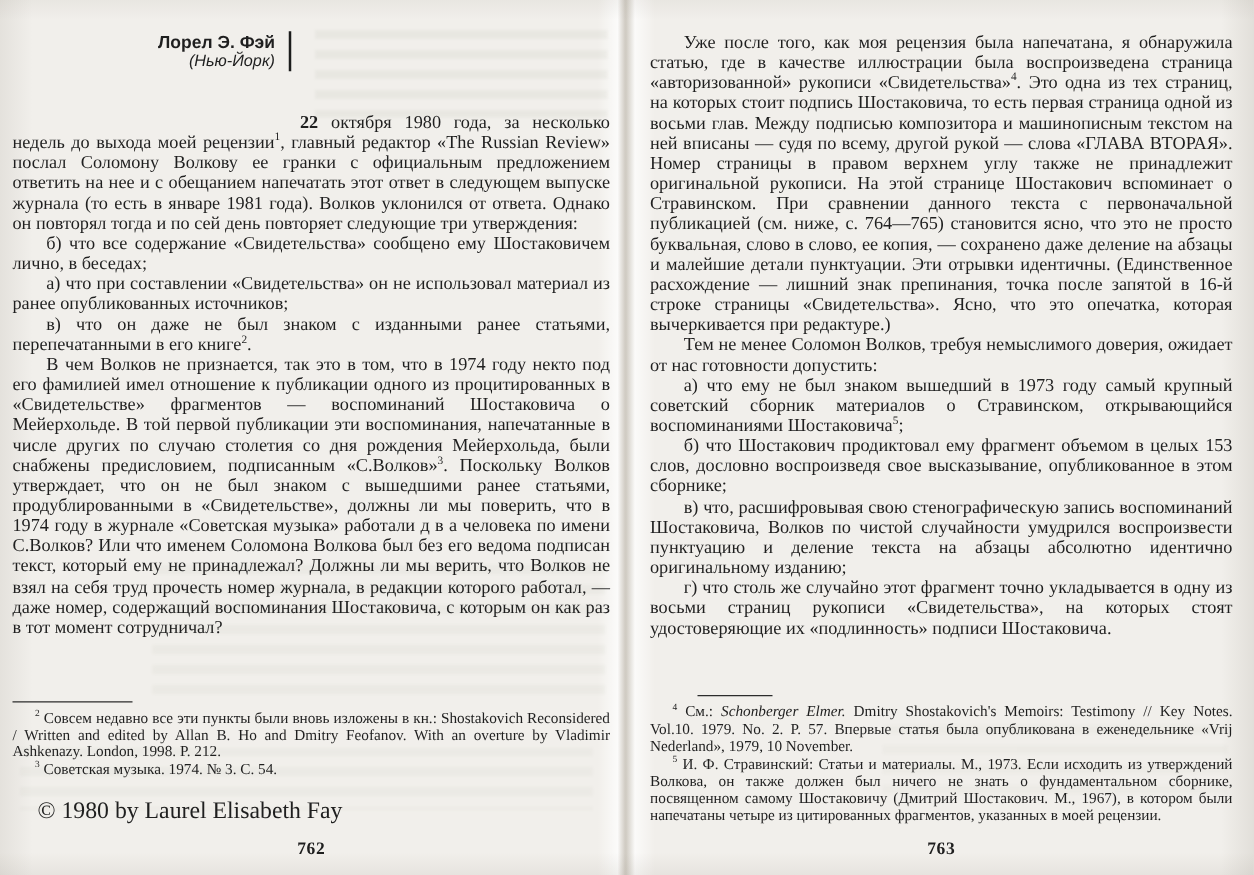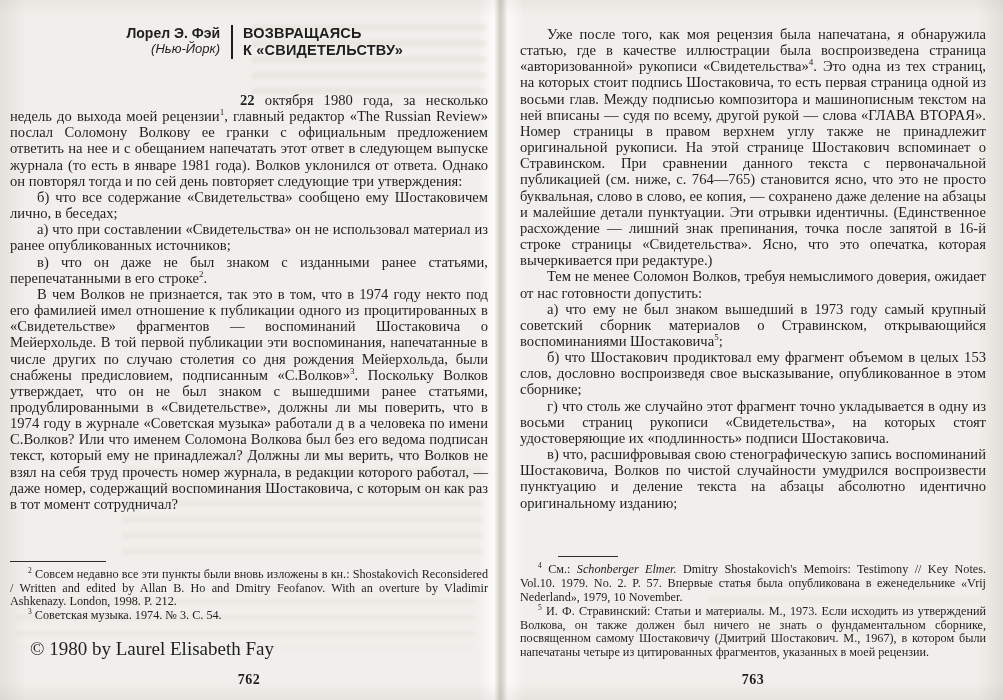--- a/index.html
+++ b/index.html
@@ -85,31 +85,27 @@
   <div class="ghost g4"></div>
 
   <div class="page page-left">
 
     <div class="article-header">
       <div class="author-block">
         <div class="author-name">Лорел Э. Фэй</div>
         <div class="author-place">(Нью-Йорк)</div>
       </div>
       <div class="header-divider"></div>
-      <div class="title-block">
-        <div>ВОЗВРАЩАЯСЬ</div>
-        <div>К «СВИДЕТЕЛЬСТВУ»</div>
-      </div>
     </div>
 
     <div class="body-text">
         <p class="para first"><span class="bold">22</span><span> октября 1980 года, за несколько недель до выхода моей рецензии</span><span class="sup">1</span><span>, главный редактор «The Russian Review» послал Соломону Волкову ее гранки с официальным предложением ответить на нее и с обещанием напечатать этот ответ в следующем выпуске журнала (то есть в январе 1981 года). Волков уклонился от ответа. Однако он повторял тогда и по сей день повторяет следующие три утверждения:</span></p>
         <p class="para"><span>б) что все содержание «Свидетельства» сообщено ему Шостаковичем лично, в беседах;</span></p>
         <p class="para"><span>а) что при составлении «Свидетельства» он не использовал материал из ранее опубликованных источников;</span></p>
-        <p class="para"><span>в) что он даже не был знаком с изданными ранее статьями, перепечатанными в его строке</span><span class="sup">2</span><span>.</span></p>
+        <p class="para"><span>в) что он даже не был знаком с изданными ранее статьями, перепечатанными в его книге</span><span class="sup">2</span><span>.</span></p>
         <p class="para"><span>В чем Волков не признается, так это в том, что в 1974 году некто под его фамилией имел отношение к публикации одного из процитированных в «Свидетельстве» фрагментов — воспоминаний Шостаковича о Мейерхольде. В той первой публикации эти воспоминания, напечатанные в числе других по случаю столетия со дня рождения Мейерхольда, были снабжены предисловием, подписанным «С.Волков»</span><span class="sup">3</span><span>. Поскольку Волков утверждает, что он не был знаком с вышедшими ранее статьями, продублированными в «Свидетельстве», должны ли мы поверить, что в 1974 году в журнале «Советская музыка» работали  д в а  человека по имени С.Волков? Или что именем Соломона Волкова был без его ведома подписан текст, который ему не принадлежал? Должны ли мы верить, что Волков не взял на себя труд прочесть номер журнала, в редакции которого работал, — даже номер, содержащий воспоминания Шостаковича, с которым он как раз в тот момент сотрудничал?</span></p>
       </div>
 
     <div class="spacer"></div>
 
     <hr class="fn-rule">
 
     <div class="footnotes">
         <p class="fnp"><span class="sup">2</span><span> Совсем недавно все эти пункты были вновь изложены в кн.: Shostakovich Reconsidered / Written and edited by Allan B. Ho and Dmitry Feofanov. With an overture by Vladimir Ashkenazy. London, 1998. P. 212.</span></p>
         <p class="fnp"><span class="sup">3</span><span> Советская музыка. 1974. № 3. С. 54.</span></p>
@@ -120,22 +116,22 @@
     <div class="page-number">762</div>
   </div>
 
   <div class="page page-right">
 
     <div class="body-text">
         <p class="para"><span>Уже после того, как моя рецензия была напечатана, я обнаружила статью, где в качестве иллюстрации была воспроизведена страница «авторизованной» рукописи «Свидетельства»</span><span class="sup">4</span><span>. Это одна из тех страниц, на которых стоит подпись Шостаковича, то есть первая страница одной из восьми глав. Между подписью композитора и машинописным текстом на ней вписаны — судя по всему, другой рукой — слова «ГЛАВА ВТОРАЯ». Номер страницы в правом верхнем углу также не принадлежит оригинальной рукописи. На этой странице Шостакович вспоминает о Стравинском. При сравнении данного текста с первоначальной публикацией (см. ниже, с. 764—765) становится ясно, что это не просто буквальная, слово в слово, ее копия, — сохранено даже деление на абзацы и малейшие детали пунктуации. Эти отрывки идентичны. (Единственное расхождение — лишний знак препинания, точка после запятой в 16-й строке страницы «Свидетельства». Ясно, что это опечатка, которая вычеркивается при редактуре.)</span></p>
         <p class="para"><span>Тем не менее Соломон Волков, требуя немыслимого доверия, ожидает от нас готовности допустить:</span></p>
         <p class="para"><span>а) что ему не был знаком вышедший в 1973 году самый крупный советский сборник материалов о Стравинском, открывающийся воспоминаниями Шостаковича</span><span class="sup">5</span><span>;</span></p>
         <p class="para"><span>б) что Шостакович продиктовал ему фрагмент объемом в целых 153 слов, дословно воспроизведя свое высказывание, опубликованное в этом сборнике;</span></p>
+        <p class="para"><span>в) что, расшифровывая свою стенографическую запись воспоминаний Шостаковича, Волков по чистой случайности умудрился воспроизвести  пунктуацию и деление текста на абзацы абсолютно идентично оригинальному изданию;</span></p>
         <p class="para"><span>г) что столь же случайно этот фрагмент точно укладывается в одну из восьми страниц рукописи «Свидетельства», на которых стоят удостоверяющие их «подлинность» подписи Шостаковича.</span></p>
-        <p class="para"><span>в) что, расшифровывая свою стенографическую запись воспоминаний Шостаковича, Волков по чистой случайности умудрился воспроизвести  пунктуацию и деление текста на абзацы абсолютно идентично оригинальному изданию;</span></p>
       </div>
 
     <div class="spacer"></div>
 
     <hr class="fn-rule">
 
     <div class="footnotes">
         <p class="fnp"><span class="sup">4</span><span> См.: </span><span class="italic">Schonberger Elmer.</span><span> Dmitry Shostakovich's Memoirs: Testimony // Key Notes. Vol.10. 1979. No. 2. P. 57. Впервые статья была опубликована в еженедельнике «Vrij Nederland», 1979, 10 November.</span></p>
         <p class="fnp"><span class="sup">5</span><span> И. Ф. Стравинский: Статьи и материалы. М., 1973. Если исходить из утверждений Волкова, он также должен был ничего не знать о фундаментальном сборнике, посвященном самому Шостаковичу (Дмитрий Шостакович. М., 1967), в котором были напечатаны четыре из цитированных фрагментов, указанных в моей рецензии.</span></p>
       </div>

